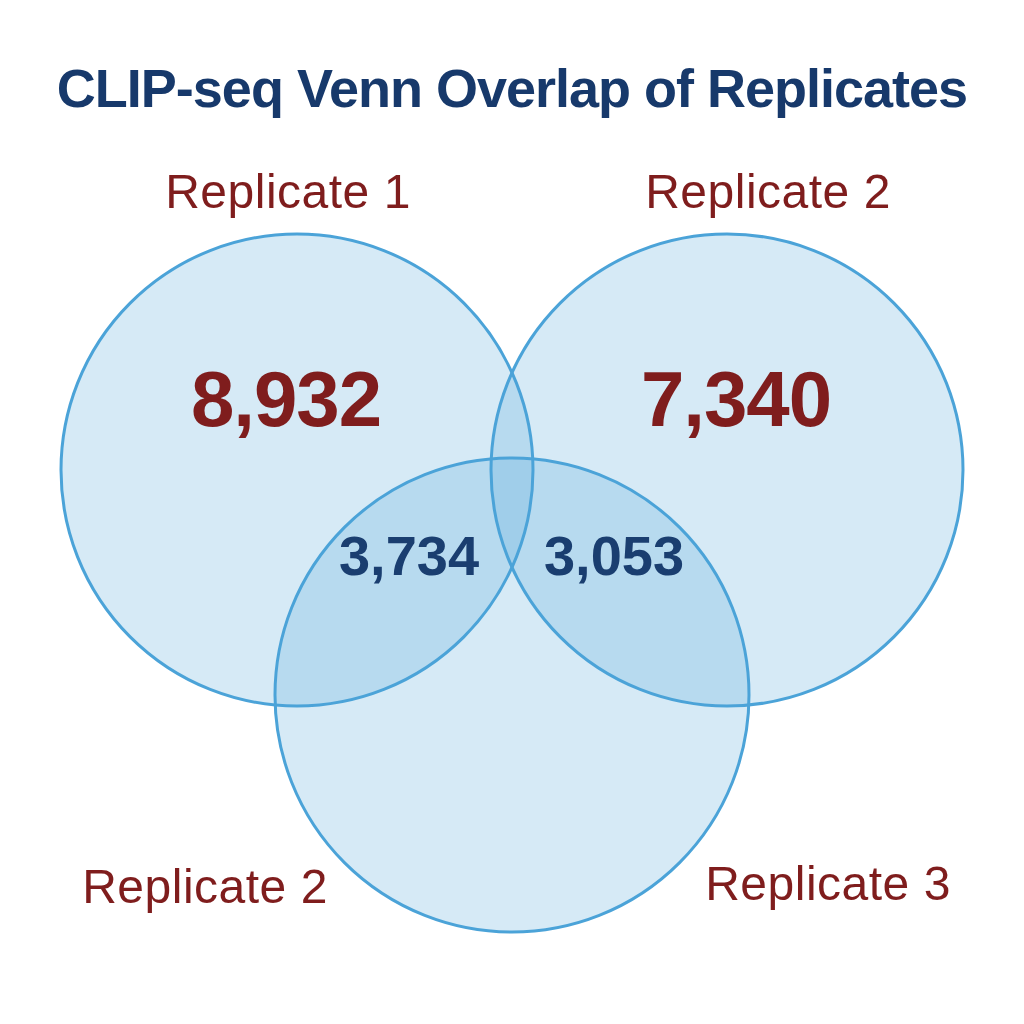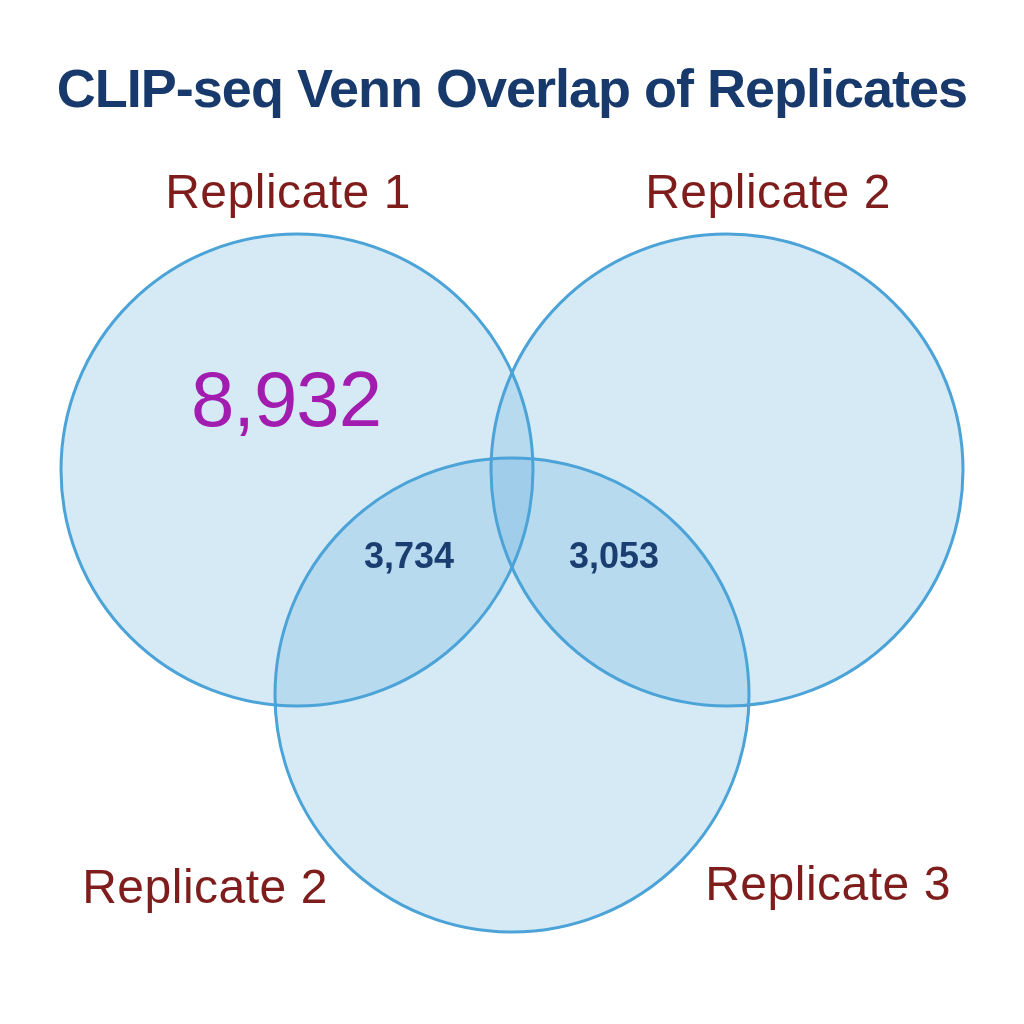--- a/index.html
+++ b/index.html
@@ -41,29 +41,29 @@
     font-weight: 500;
     letter-spacing: 0.5px;
     color: #7f1d1d;
   }
   .label-top-left    { left: 288px; top: 192px; }
   .label-top-right   { left: 768px; top: 192px; }
   .label-bottom-left { left: 205px; top: 887px; }
   .label-bottom-right{ left: 828px; top: 884px; }
   .set-value {
     font-size: 78px;
-    font-weight: 400;
+    font-weight: 700;
     letter-spacing: -1px;
-    color: #a21caf;
+    color: #7f1d1d;
   }
   .value-top-left  { left: 286px; top: 399px; }
   .value-top-right { left: 736px; top: 399px; }
   .value-bottom    { left: 511px; top: 762px; }
   .overlap-value {
-    font-size: 36px;
+    font-size: 56px;
     font-weight: 700;
     color: #1a3e70;
   }
   .overlap-left  { left: 409px; top: 556px; }
   .overlap-right { left: 614px; top: 556px; }
 </style>
 </head>
 <body>
 
 <div id="canvas">
@@ -84,19 +84,20 @@
   <div class="abs set-label label-top-left">Replicate 1</div>
 
   <div class="abs set-label label-top-right">Replicate 2</div>
 
   <div class="abs set-label label-bottom-left">Replicate 2</div>
 
   <div class="abs set-label label-bottom-right">Replicate 3</div>
 
   <div class="abs set-value value-top-left">8,932</div>
 
+  <div class="abs set-value value-top-right">7,340</div>
 
 
   <div class="abs overlap-value overlap-left">3,734</div>
 
   <div class="abs overlap-value overlap-right">3,053</div>
 
 </div>
 
 </body></html>

